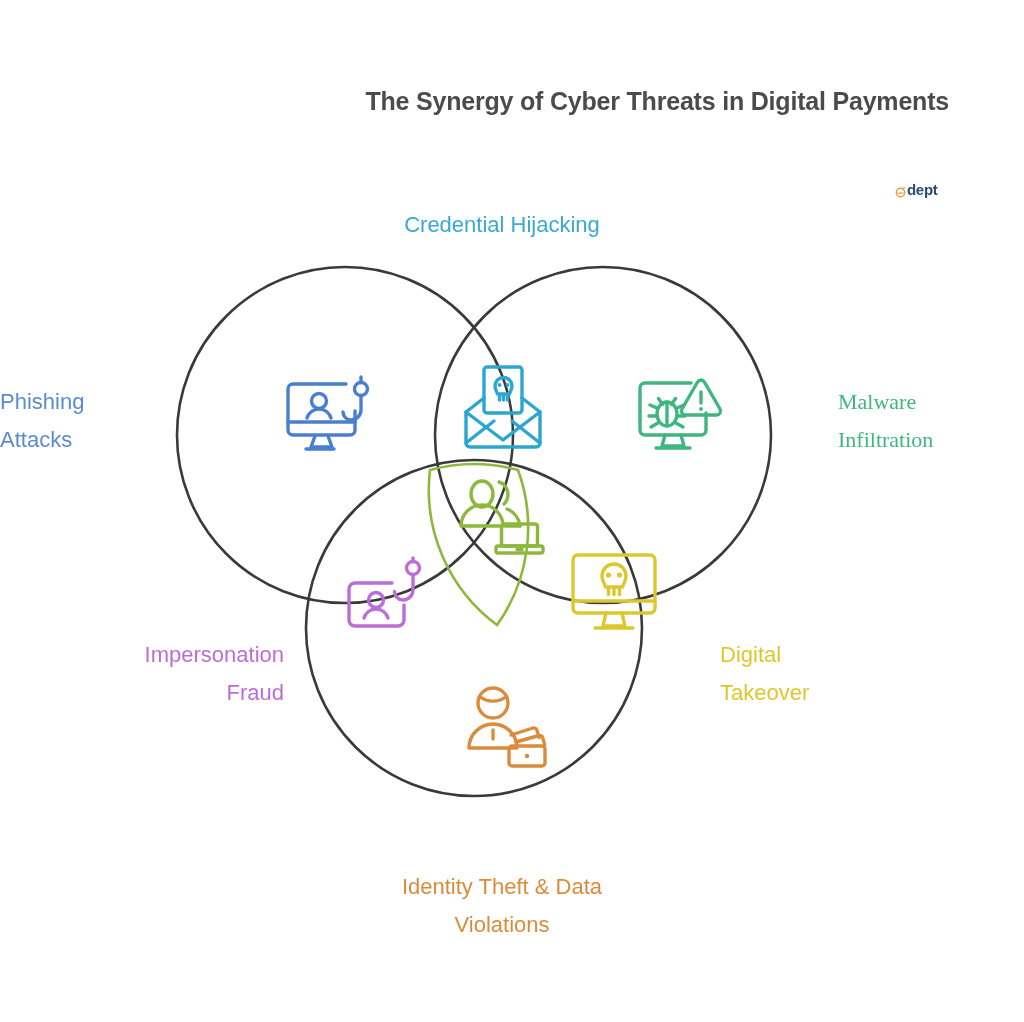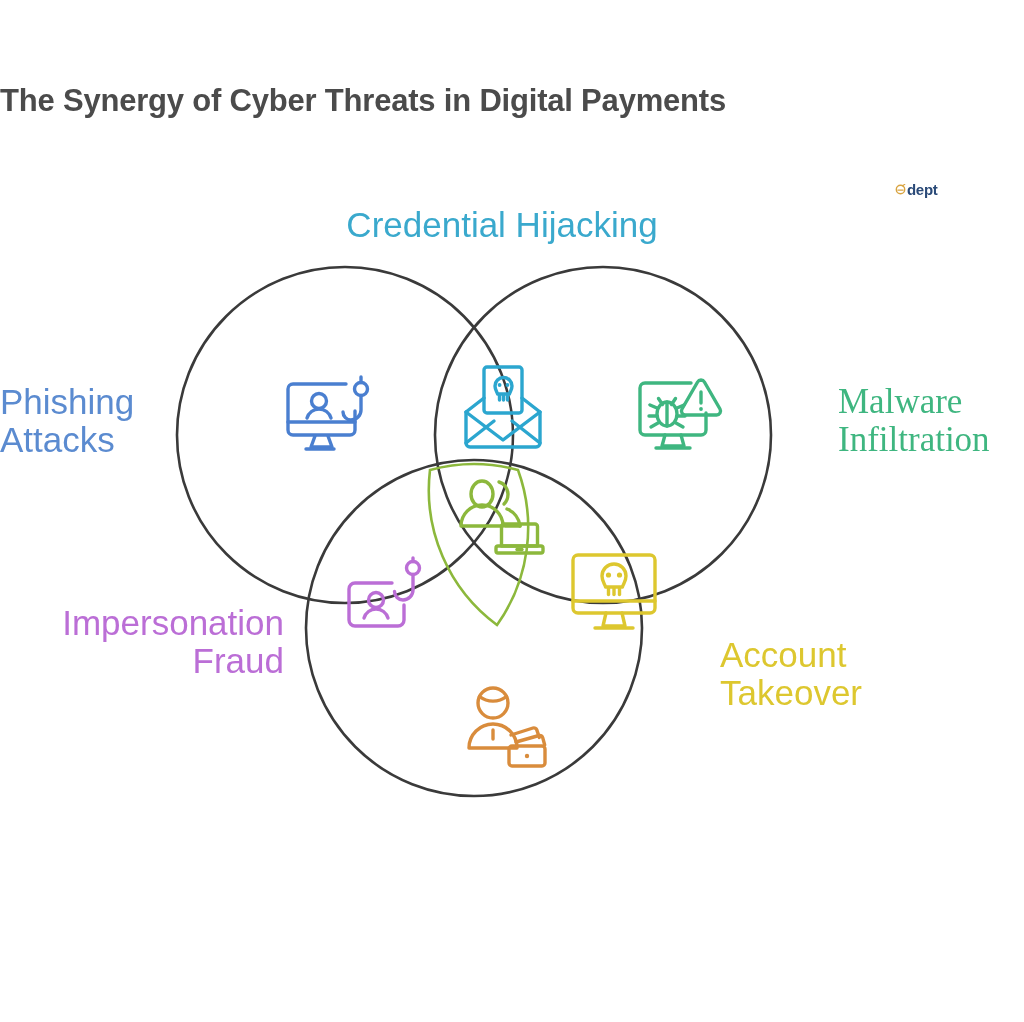--- a/index.html
+++ b/index.html
@@ -22,36 +22,36 @@
     height: 1022px;
     background: #ffffff;
   }
 
   
   .title {
     position: absolute;
     left: 0;
     top: 78px;
     width: 949px;
-    text-align: left;
-    font-size: 31px;
+    text-align: right;
+    font-size: 25px;
     font-weight: bold;
     letter-spacing: -0.2px;
     color: #4b4b4b;
     line-height: 46px;
     white-space: nowrap;
   }
 
   
   .brand {
     position: absolute;
     left: 895px;
     top: 181px;
     display: flex;
-    align-items: center;
+    align-items: flex-end;
     gap: 1px;
     font-size: 15px;
     font-weight: bold;
     letter-spacing: -0.3px;
     color: #2a4a78;
   }
   .brand-mark {
     width: 11px;
     height: 11px;
     position: relative;
@@ -69,21 +69,21 @@
   }
   .venn svg {
     display: block;
     width: 1024px;
     height: 1022px;
   }
 
   
   .label {
     position: absolute;
-    font-size: 35px;
+    font-size: 22px;
     line-height: 38px;
     font-weight: normal;
     white-space: pre-line;
   }
   .label-top {
     left: 282px;
     top: 206px;
     width: 440px;
     text-align: center;
     color: #3aa9cd;
@@ -98,21 +98,21 @@
   .label-right {
     left: 838px;
     top: 383px;
     width: 186px;
     text-align: left;
     color: #3fb680;
     font-family: Liberation Serif, serif;
   }
   .label-lowerleft {
     left: 0px;
-    top: 604px;
+    top: 636px;
     width: 284px;
     text-align: right;
     color: #bb6ed6;
   }
   .label-lowerright {
     left: 720px;
     top: 636px;
     width: 230px;
     text-align: left;
     color: #ddc72f;
@@ -292,17 +292,19 @@
 
   <div class="label label-left">Phishing
 Attacks</div>
 
   <div class="label label-right">Malware
 Infiltration</div>
 
   <div class="label label-lowerleft">Impersonation
 Fraud</div>
 
-  <div class="label label-lowerright">Account
+  <div class="label label-lowerright">Digital
 Takeover</div>
 
+  <div class="label label-bottom">Identity Theft &amp; Data
+Violations</div>
 
 </div>
 
 </body></html>

